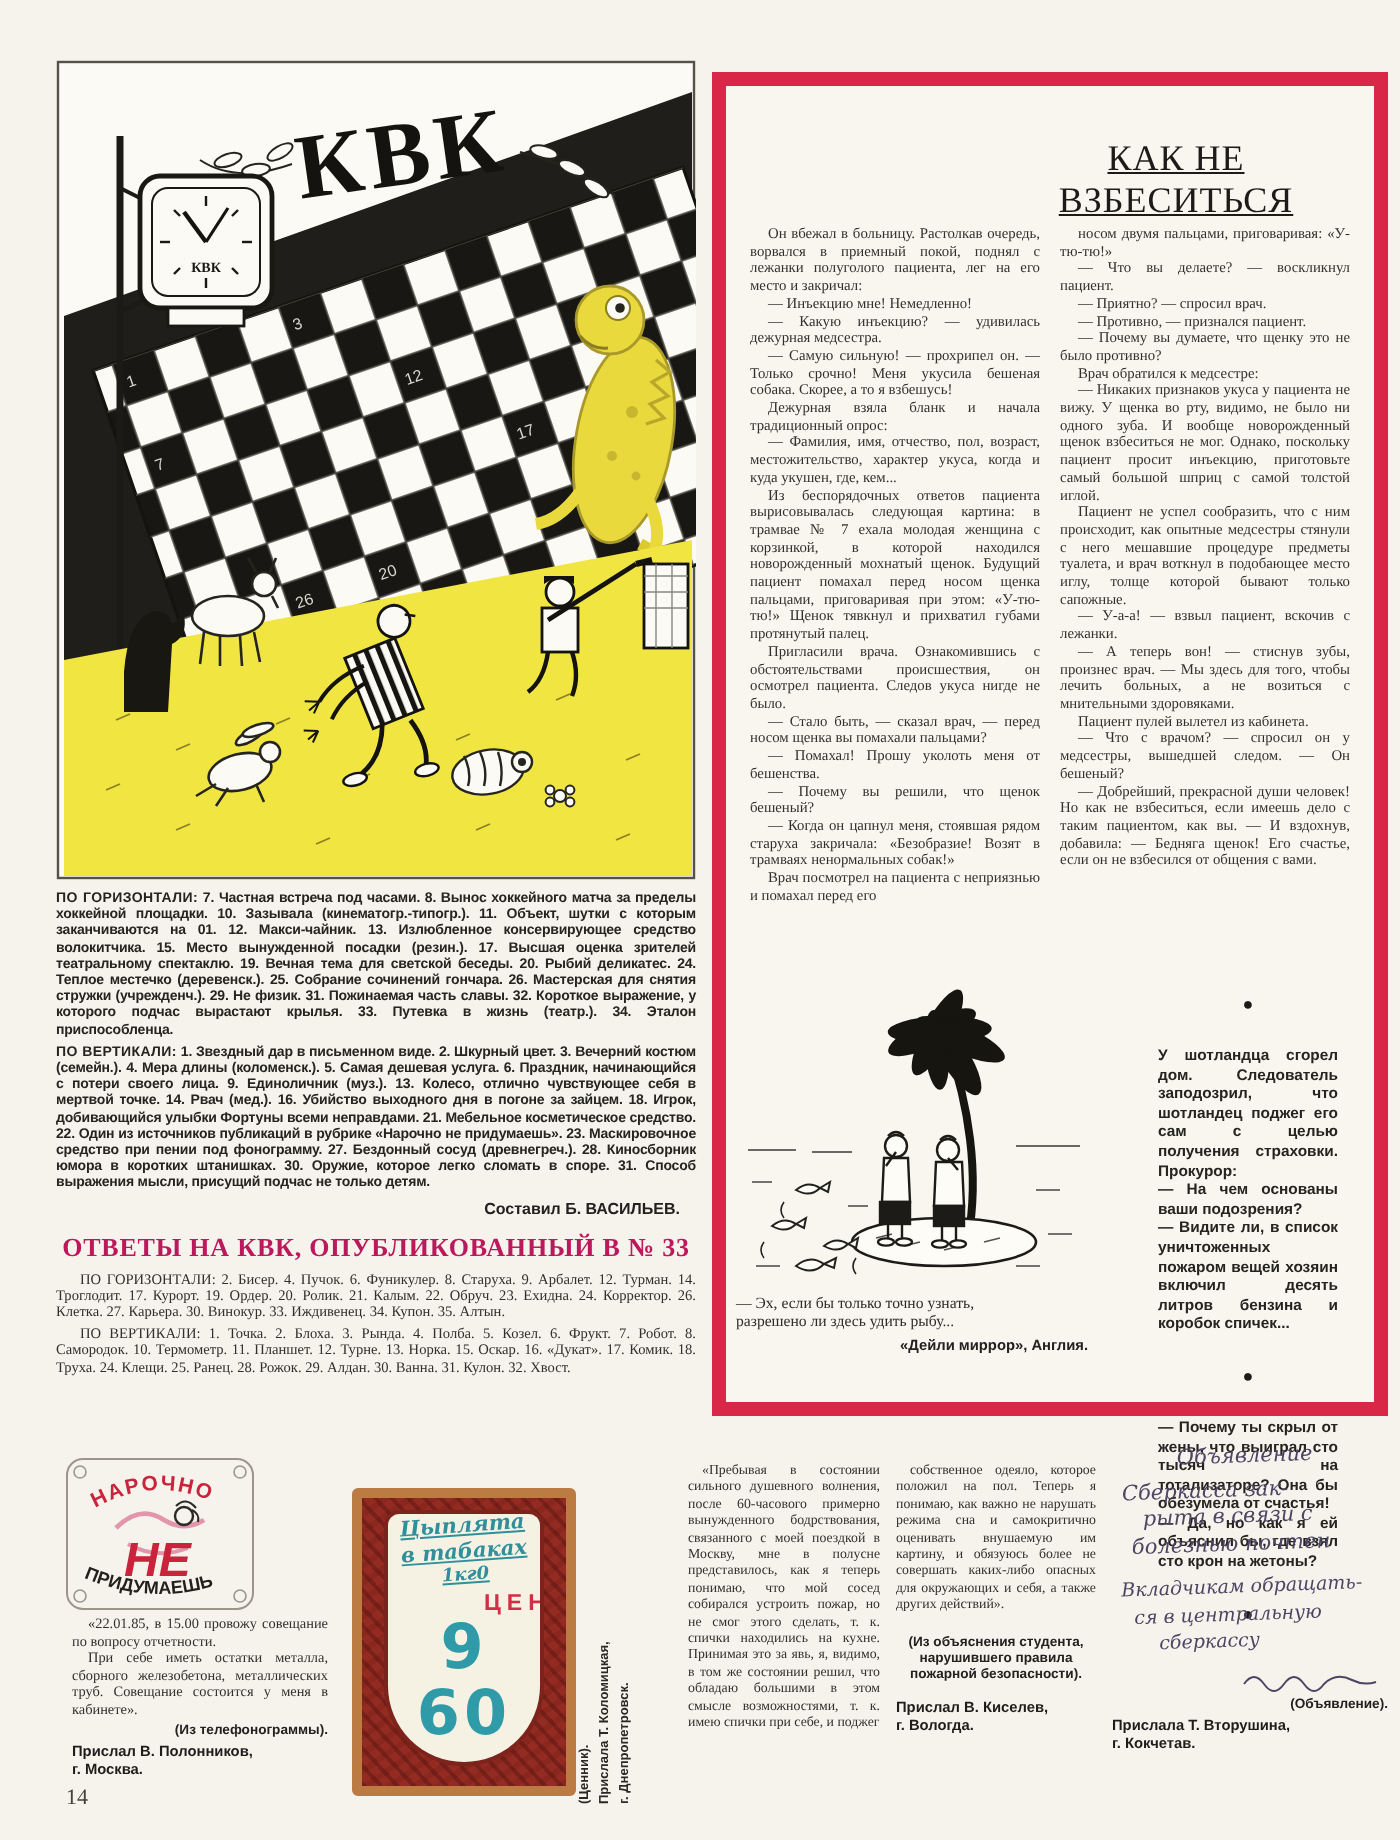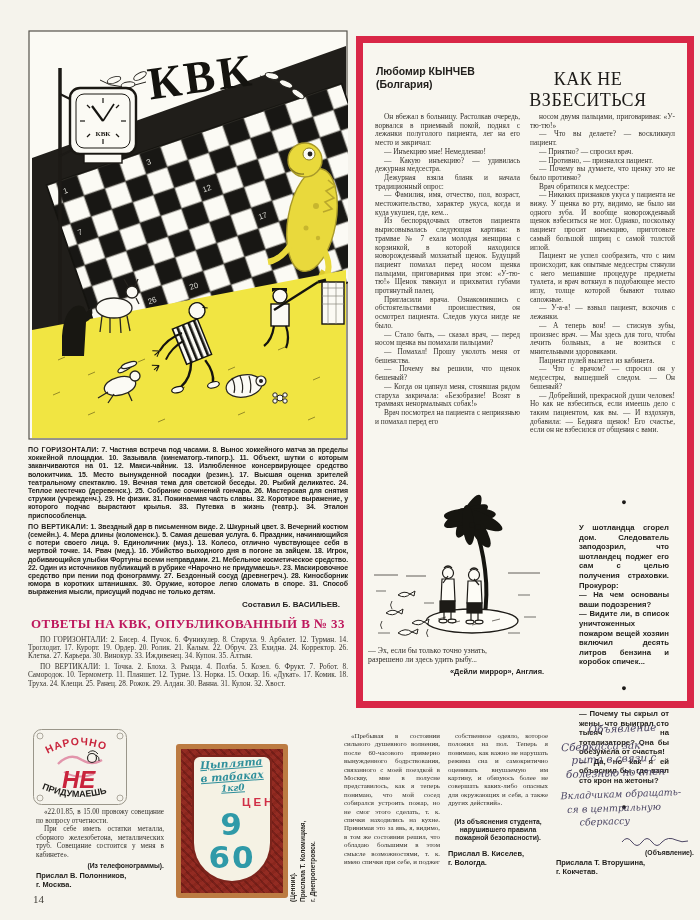--- a/index.html
+++ b/index.html
@@ -22,21 +22,21 @@
   .answers p{margin:0 0 2px 0;font:400 7.3px/8.4px "Liberation Serif",serif;text-align:justify;
              text-indent:12px;color:#33302b;}
 
   
   .redbox{left:356px;top:36px;width:338px;height:672px;border:7px solid #d92747;
           background:#f8f6ef;box-sizing:border-box;}
   .rb-inner{position:relative;width:324px;height:658px;}
   .story-author{position:absolute;left:13px;top:22px;width:120px;
                 font:700 10.5px/13px "Liberation Sans",sans-serif;color:#22201d;}
   .story-title{position:absolute;left:132px;top:26px;width:186px;text-align:center;
-               font:500 18px "Liberation Serif",serif;letter-spacing:0.5px;color:#1d1b18;}
+               font:500 18px "Liberation Serif",serif;letter-spacing:0.5px;color:#1d1b18;text-decoration:underline;}
   .story-cols{position:absolute;left:12px;top:70px;width:300px;height:372px;display:flex;gap:10px;overflow:hidden;}
   .scol{width:145px;overflow:hidden;}
   .scol p{margin:0;font:400 7.4px/8.7px "Liberation Serif",serif;text-align:justify;
           text-indent:9px;color:#33302b;}
   .translator{margin:6px 2px 0 0;font:700 8px/10px "Liberation Sans",sans-serif;
               text-align:right;color:#232120;}
 
   .cartoon{position:absolute;left:5px;top:448px;width:180px;}
   .cartoon-caption{margin:3px 0 0 0;font:400 7.8px/9.4px "Liberation Serif",serif;
                    white-space:pre-line;color:#2e2b27;}
@@ -280,31 +280,28 @@
     <div class="clue-author">Составил Б. ВАСИЛЬЕВ.</div>
     <div class="ans-head">ОТВЕТЫ НА КВК, ОПУБЛИКОВАННЫЙ В № 33</div>
     <div class="answers">
       <p>ПО ГОРИЗОНТАЛИ: 2. Бисер. 4. Пучок. 6. Фуникулер. 8. Старуха. 9. Арбалет. 12. Турман. 14. Троглодит. 17. Курорт. 19. Ордер. 20. Ролик. 21. Калым. 22. Обруч. 23. Ехидна. 24. Корректор. 26. Клетка. 27. Карьера. 30. Винокур. 33. Иждивенец. 34. Купон. 35. Алтын.</p>
       <p>ПО ВЕРТИКАЛИ: 1. Точка. 2. Блоха. 3. Рында. 4. Полба. 5. Козел. 6. Фрукт. 7. Робот. 8. Самородок. 10. Термометр. 11. Планшет. 12. Турне. 13. Норка. 15. Оскар. 16. «Дукат». 17. Комик. 18. Труха. 24. Клещи. 25. Ранец. 28. Рожок. 29. Алдан. 30. Ванна. 31. Кулон. 32. Хвост.</p>
     </div>
   </div>
 
   <div class="abs redbox">
     <div class="rb-inner">
-      <div class="story-author">
-        <div>Любомир КЫНЧЕВ</div>
-        <div>(Болгария)</div>
-      </div>
       <div class="story-title">КАК НЕ ВЗБЕСИТЬСЯ</div>
 
       <div class="story-cols">
         <div class="scol">
             <p>Он вбежал в больницу. Растолкав очередь, ворвался в приемный покой, поднял с лежанки полуголого пациента, лег на его место и закричал:</p>
             <p>— Инъекцию мне! Немедленно!</p>
             <p>— Какую инъекцию? — удивилась дежурная медсестра.</p>
+            <p>— Самую сильную! — прохрипел он. — Только срочно! Меня укусила бешеная собака. Скорее, а то я взбешусь!</p>
             <p>Дежурная взяла бланк и начала традиционный опрос:</p>
             <p>— Фамилия, имя, отчество, пол, возраст, местожительство, характер укуса, когда и куда укушен, где, кем...</p>
             <p>Из беспорядочных ответов пациента вырисовывалась следующая картина: в трамвае № 7 ехала молодая женщина с корзинкой, в которой находился новорожденный мохнатый щенок. Будущий пациент помахал перед носом щенка пальцами, приговаривая при этом: «У-тю-тю!» Щенок тявкнул и прихватил губами протянутый палец.</p>
             <p>Пригласили врача. Ознакомившись с обстоятельствами происшествия, он осмотрел пациента. Следов укуса нигде не было.</p>
             <p>— Стало быть, — сказал врач, — перед носом щенка вы помахали пальцами?</p>
             <p>— Помахал! Прошу уколоть меня от бешенства.</p>
             <p>— Почему вы решили, что щенок бешеный?</p>
             <p>— Когда он цапнул меня, стоявшая рядом старуха закричала: «Безобразие! Возят в трамваях ненормальных собак!»</p>
             <p>Врач посмотрел на пациента с неприязнью и помахал перед его</p>
           </div>

